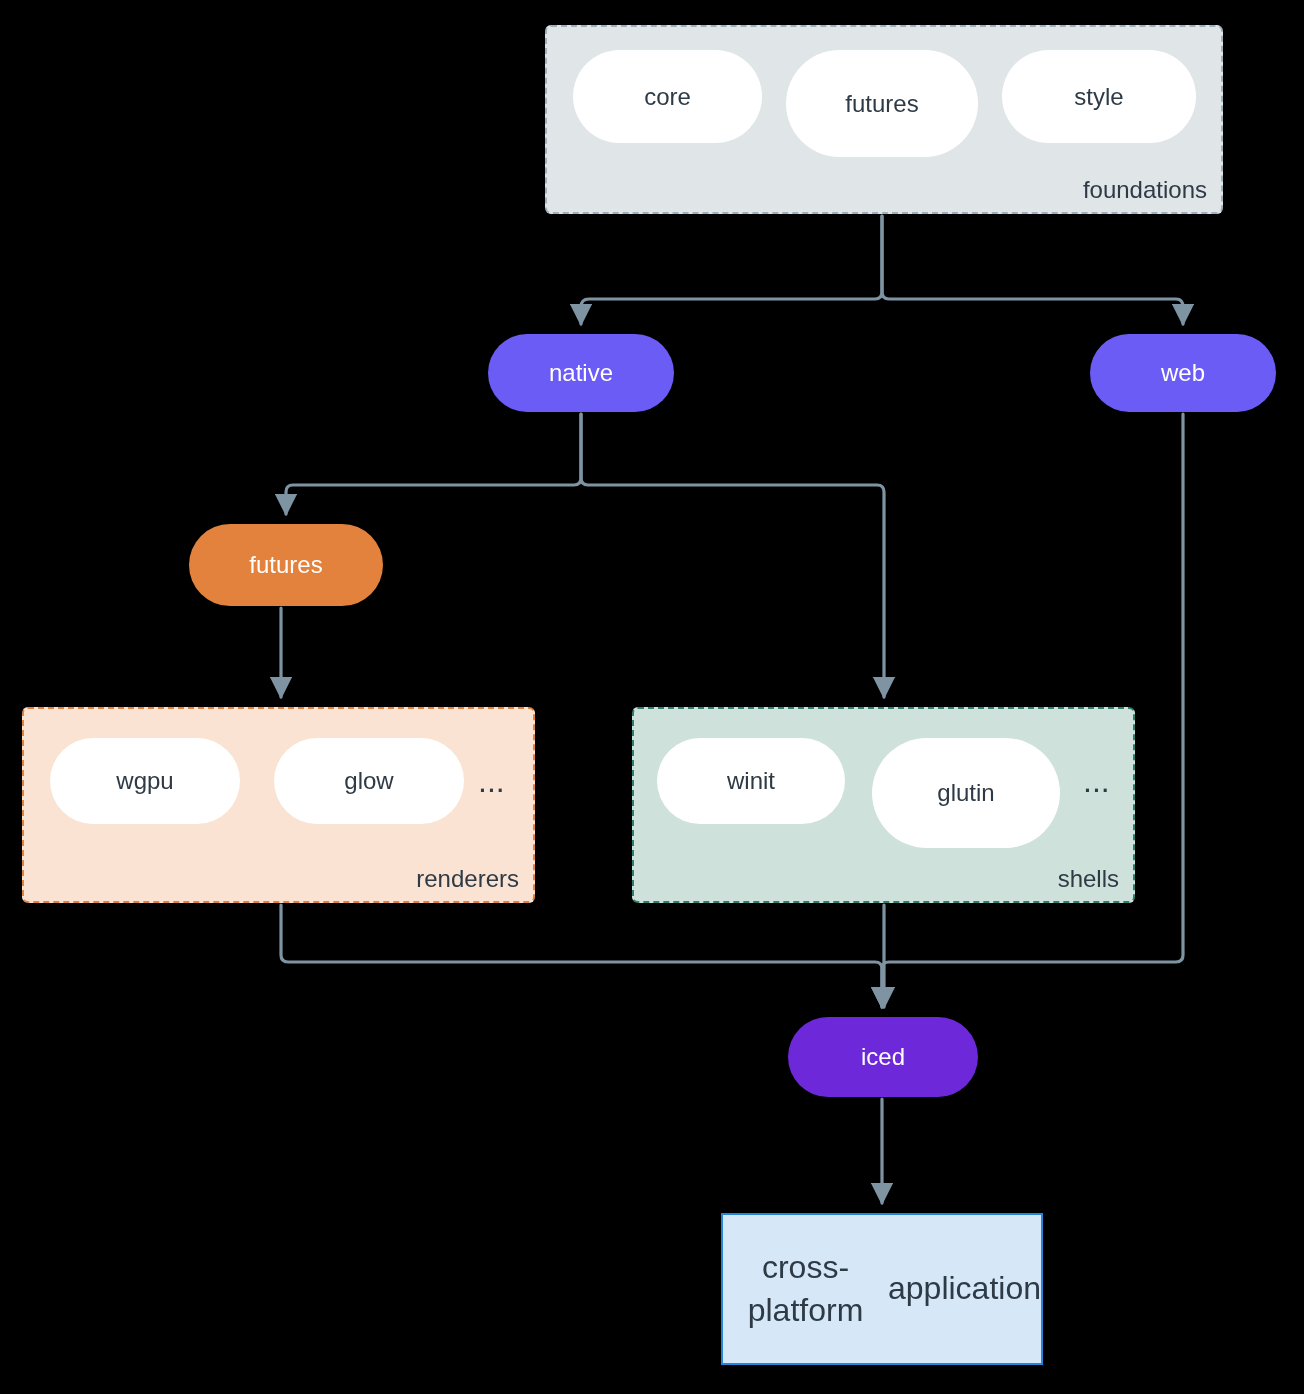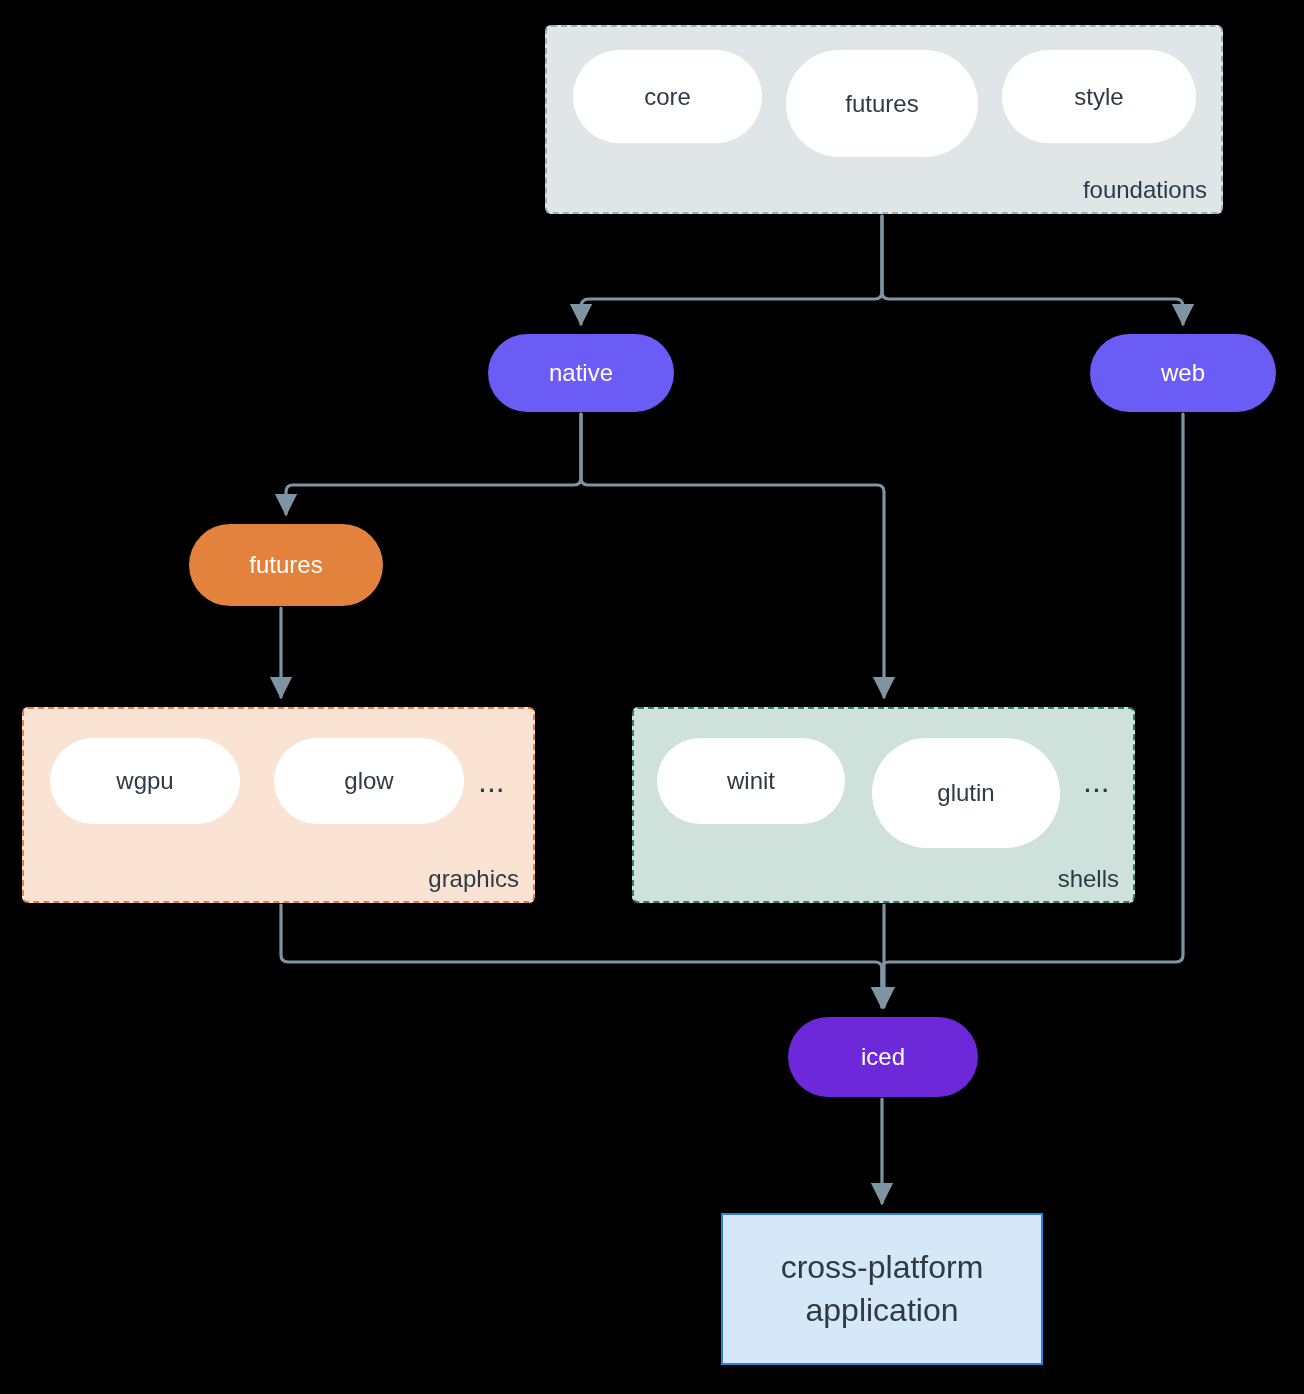--- a/index.html
+++ b/index.html
@@ -123,21 +123,21 @@
 
   
   #node-application {
     position: absolute;
     left: 721px; top: 1213px;
     width: 322px; height: 152px;
     box-sizing: border-box;
     background: #D6E8F8;
     border: 2px solid #2684DA;
     display: flex;
-    flex-direction: column;
+    flex-direction: row;
     align-items: center;
     justify-content: center;
     color: #2E3A45;
     font-size: 32px;
     line-height: 1.35;
     text-align: center;
   }
 </style>
 </head>
 <body>
@@ -187,21 +187,21 @@
     <span>native</span>
   </div>
   <div class="pill purple" id="node-web">
     <span>web</span>
   </div>
   <div class="pill orange" id="node-graphics">
     <span>futures</span>
   </div>
 
   <div class="cluster" id="cluster-renderers">
-    <span class="cluster-label">graphics</span>
+    <span class="cluster-label">renderers</span>
   </div>
   <div class="pill white" id="node-wgpu">
     <span>wgpu</span>
   </div>
   <div class="pill white" id="node-glow">
     <span>glow</span>
   </div>
   <span class="ellipsis" id="ellipsis-renderers">...</span>
 
   <div class="cluster" id="cluster-shells">

